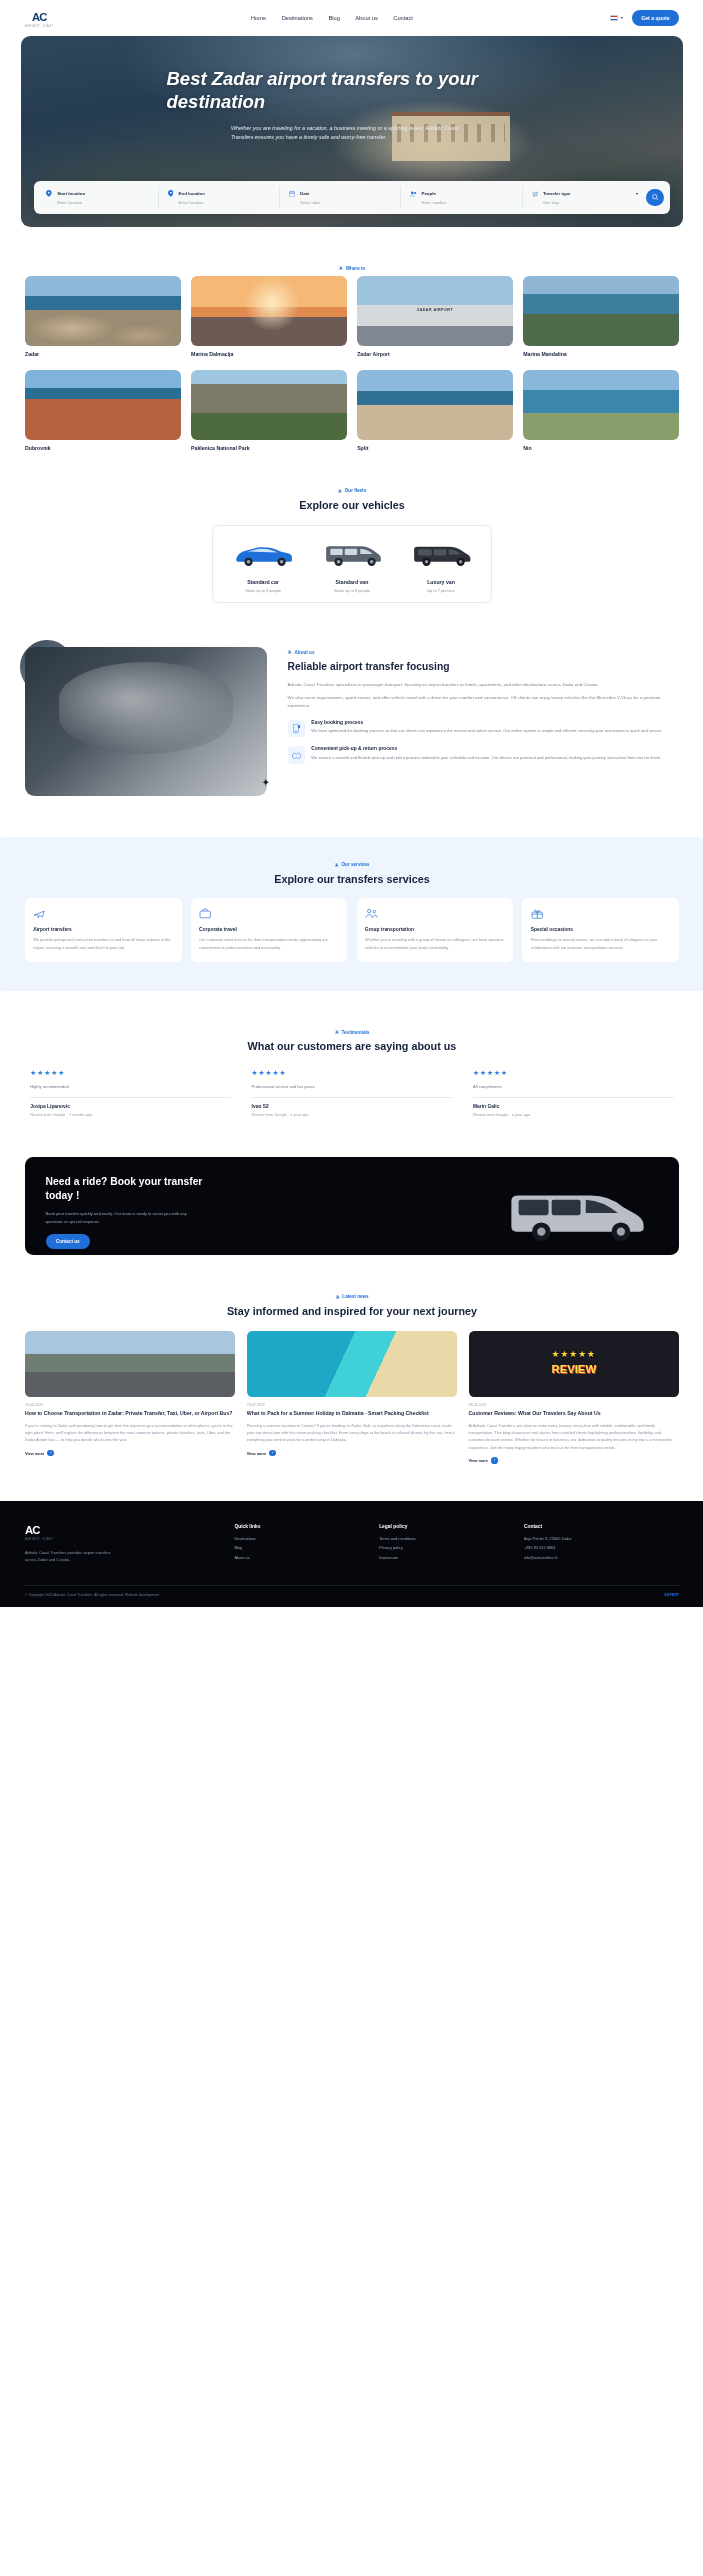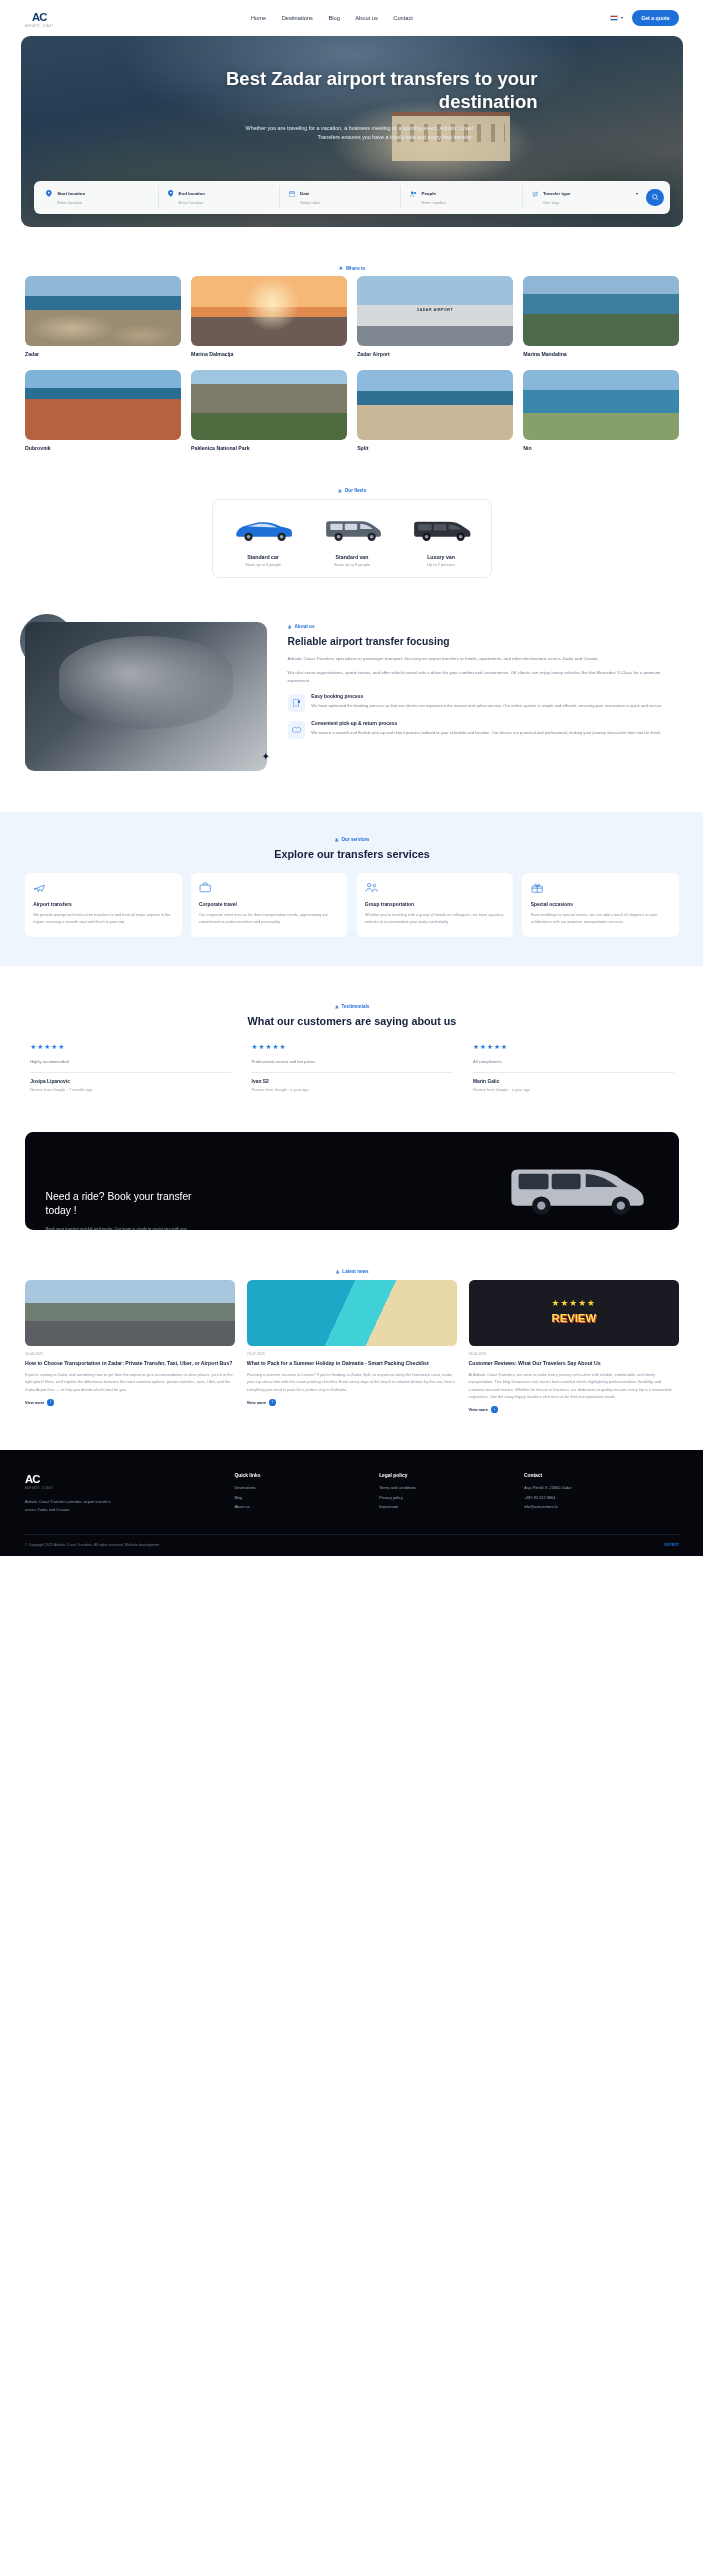--- a/index.html
+++ b/index.html
@@ -84,22 +84,23 @@
     border-top: 4.6px solid #8c5a42;
     opacity: .85;
   }
   .hero-building:before {
     content:""; position: absolute; left: 5.2px; top: 7.2px;
     width: 108px; height: 18.5px;
     background: repeating-linear-gradient(to right, rgba(80,60,40,.35) 0 4.1px, transparent 4.1px 13.4px);
   }
   .hero-content {
     position: relative;
-    text-align: right;
+    text-align: left;
     padding-top: 32px;
+    font-style: italic;
   }
   .hero h1 {
     color: #fff;
     font-size: 18.5px;
     line-height: 1.24;
     font-weight: 700;
     max-width: 371px;
     margin: 0 auto;
     text-shadow: 0 1px 5.2px rgba(0,0,0,.35);
   }
@@ -286,21 +287,21 @@
   
   .cta-wrap { padding: 0 25px; margin-top: 40px; }
   .cta {
     background: #05070d;
     border-radius: 8.2px;
     height: 98px;
     position: relative;
     overflow: hidden;
     padding: 18.5px 20.6px;
   }
-  .cta h2 { color: #fff; font-size: 10.3px; font-weight: 400; line-height: 1.35; max-width: 170px; margin-top: 40px; }
+  .cta h2 { color: #fff; font-size: 10.3px; font-weight: 700; line-height: 1.35; max-width: 170px; }
   .cta p { color: #9aa3b2; font-size: 4.1px; line-height: 1.8; max-width: 155px; margin-top: 7.2px; }
   .cta-btn {
     margin-top: 9.3px;
     background: #1f6fd8; color: #fff;
     border: none; border-radius: 10.3px;
     font-size: 4.6px; font-weight: 600;
     padding: 4.6px 10.3px; cursor: pointer;
   }
   .cta-van {
     position: absolute; right: 24px; bottom: 14.4px;
@@ -505,20 +506,21 @@
       <div class="loc-name">Nin</div>
     </div>
   </div>
 </section>
 
 <section class="vehicles">
   <div class="eyebrow">
     <span class="star">✳</span>
     <span>Our fleets</span>
   </div>
+  <h2 class="sec-title">Explore our vehicles</h2>
   <div class="veh-wrap">
     <div class="veh-box">
       <div class="veh-card">
         <div class="veh-img">
           <svg width="62" height="27" viewBox="0 0 120 52">
             <path d="M8 38 Q10 24 28 20 L52 14 Q76 12 94 22 L110 26 Q116 28 116 34 L116 39 Q116 42 112 42 L12 42 Q8 42 8 38Z" fill="#1f6fd8"></path>
             <path d="M30 22 L52 17 Q72 15 88 24 Z" fill="#cfe2f7"></path>
             <circle cx="32" cy="42" r="8" fill="#20242b"></circle>
               <circle cx="32" cy="42" r="3.5" fill="#9aa3b2"></circle>
             <circle cx="96" cy="42" r="8" fill="#20242b"></circle>
@@ -701,20 +703,21 @@
         <circle cx="234" cy="100" r="8" fill="#9aa3b2"></circle>
     </svg>
   </div>
 </div>
 
 <section class="news">
   <div class="eyebrow">
     <span class="star">✳</span>
     <span>Latest news</span>
   </div>
+  <h2 class="sec-title">Stay informed and inspired for your next journey</h2>
   <div class="news-grid">
     <article>
       <div class="news-img n1"></div>
       <div class="news-date">16.06.2025</div>
       <div class="news-title">How to Choose Transportation in Zadar: Private Transfer, Taxi, Uber, or Airport Bus?</div>
       <div class="news-text">If you're coming to Zadar and wondering how to get from the airport to your accommodation or other places, you're in the right place! Here, we'll explain the differences between the most common options: private transfers, taxis, Uber, and the Zadar Airport bus — to help you decide what's best for you.</div>
       <div class="news-link">
         <span>View more</span>
         <span class="dot">›</span>
       </div>

